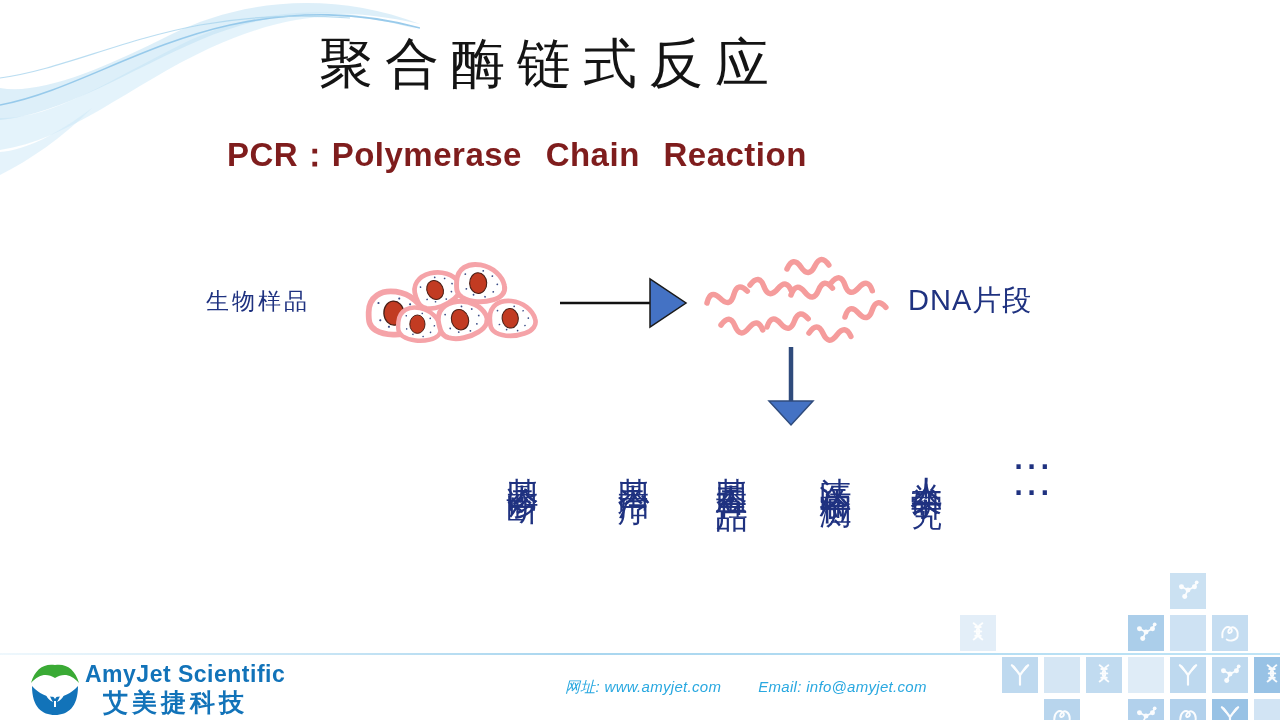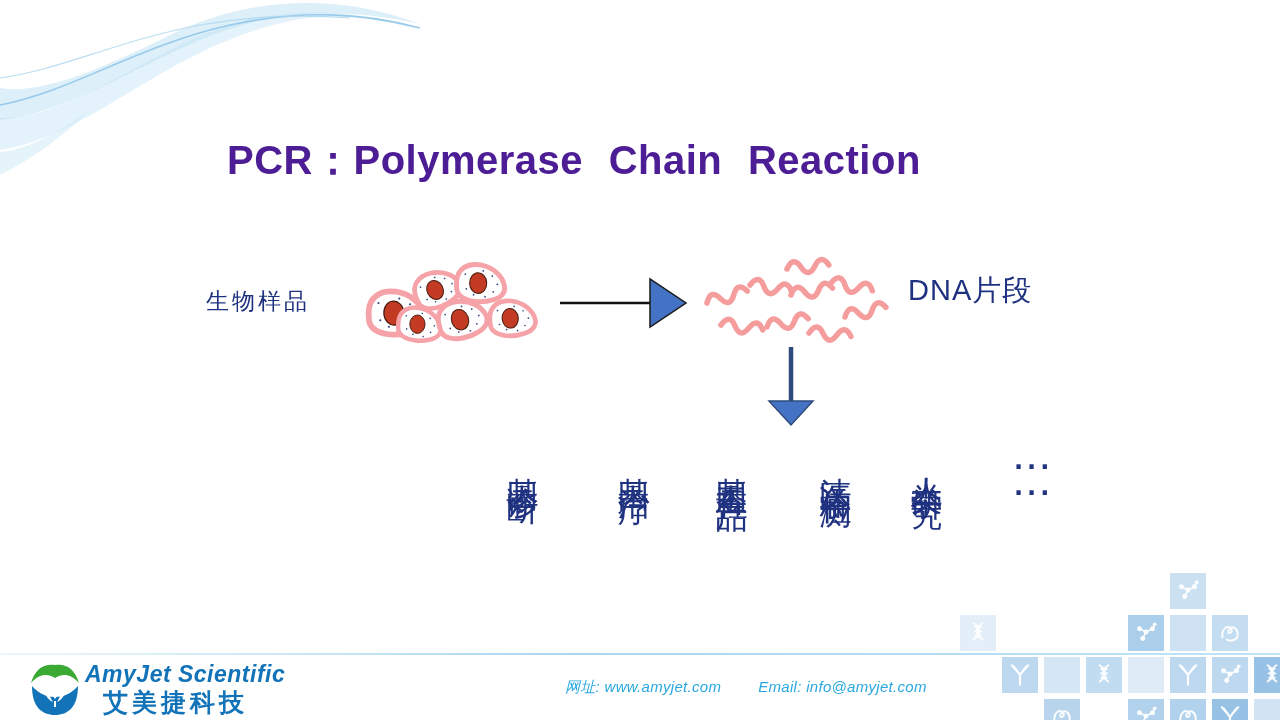--- a/index.html
+++ b/index.html
@@ -10,30 +10,30 @@
   }
   
   .title {
     position:absolute; left:0; top:28px; width:1100px;
     text-align:center; font-size:54px; font-weight:300;
     letter-spacing:12px; color:#141414;
     font-family:"Liberation Sans", sans-serif;
   }
   .subtitle {
     position:absolute; left:227px; top:133px;
-    font-size:40px; font-weight:700; color:#4c1d95;
+    font-size:33px; font-weight:700; color:#7f1d1d;
     word-spacing:14px; letter-spacing:0.5px;
   }
   
   .sample-label {
     position:absolute; left:206px; top:286px;
     font-size:23px; letter-spacing:3px; color:#1F3280; font-weight:400;
   }
   .dna-label {
-    position:absolute; left:908px; top:271px;
+    position:absolute; left:908px; top:281px;
     font-size:29px; letter-spacing:1px; color:#1F3280; font-weight:400;
   }
   .cells-svg   { position:absolute; left:352px; top:258px; }
   .harrow-svg  { position:absolute; left:556px; top:272px; }
   .frags-svg   { position:absolute; left:695px; top:255px; }
   .darrow-svg  { position:absolute; left:765px; top:344px; }
   
   .app-col {
     position:absolute; top:452px;
     writing-mode:vertical-rl; text-orientation:upright;
@@ -52,21 +52,21 @@
     letter-spacing:4px; font-family:"DejaVu Sans", sans-serif;
   }
   
   .divider-line {
     position:absolute; left:0; top:653px; width:1280px; height:2px;
     background:linear-gradient(to right, rgba(190,225,245,0.25), #A9D6EF 45%, #BFE4F6 100%);
   }
   .logo-icon-svg { position:absolute; left:29px; top:661px; }
   .logo-title {
     position:absolute; left:85px; top:661px;
-    font-size:23px; font-weight:700; font-style:italic; color:#1273B9;
+    font-size:23px; font-weight:700; color:#1273B9;
     letter-spacing:0.5px;
   }
   .logo-subtitle {
     position:absolute; left:103px; top:686px;
     font-size:25px; font-weight:700; color:#1273B9; letter-spacing:4px;
   }
   .contact-line {
     position:absolute; left:565px; top:678px;
     font-size:15px; font-style:italic; color:#29A8E0; letter-spacing:0.3px;text-align:right;
   }
@@ -85,20 +85,21 @@
 <div class="slide">
 
   <svg class="wave-svg" width="420" height="180" viewBox="0 0 420 180">
     <path d="M0,150 C70,140 130,85 210,48 C290,12 345,8 420,30 C330,0 250,10 180,45 C110,80 50,120 0,118 Z" fill="#D2EBF8" opacity="0.6"></path>
     <path d="M0,120 C60,115 130,70 200,40 C270,10 340,6 420,24 C330,-10 240,0 170,35 C100,70 40,95 0,88 Z" fill="#BCE0F3" opacity="0.5"></path>
     <path d="M0,105 C70,92 140,45 230,25 C300,10 360,12 420,28" fill="none" stroke="#8FC5E9" stroke-width="1.6" opacity="0.9"></path>
     <path d="M0,78 C60,70 120,40 200,25 C250,16 300,14 350,18" fill="none" stroke="#A9D4EE" stroke-width="1.2" opacity="0.8"></path>
     <path d="M0,175 C30,160 62,138 92,108 C56,135 26,150 0,152 Z" fill="#CBE7F7" opacity="0.5"></path>
   </svg>
 
+  <div class="title">聚合酶链式反应</div>
   <div class="subtitle">PCR：Polymerase Chain Reaction</div>
 
   <div class="sample-label">生物样品</div>
   <div class="dna-label">DNA片段</div>
 
   <svg class="cells-svg" width="200" height="92" viewBox="0 0 200 92">
     <defs>
       <g id="cell">
         <path d="M -26,2 C -28,-13 -17,-21 -3,-21 C 11,-21 23,-13 27,-3 C 30,4 26,11 17,15 C 7,20 -7,22 -17,18 C -24,15 -25,10 -26,2 Z" fill="#ffffff" stroke="#F5A3A8" stroke-width="5.5" stroke-linejoin="round"></path>
         <g fill="#3A4C86">

